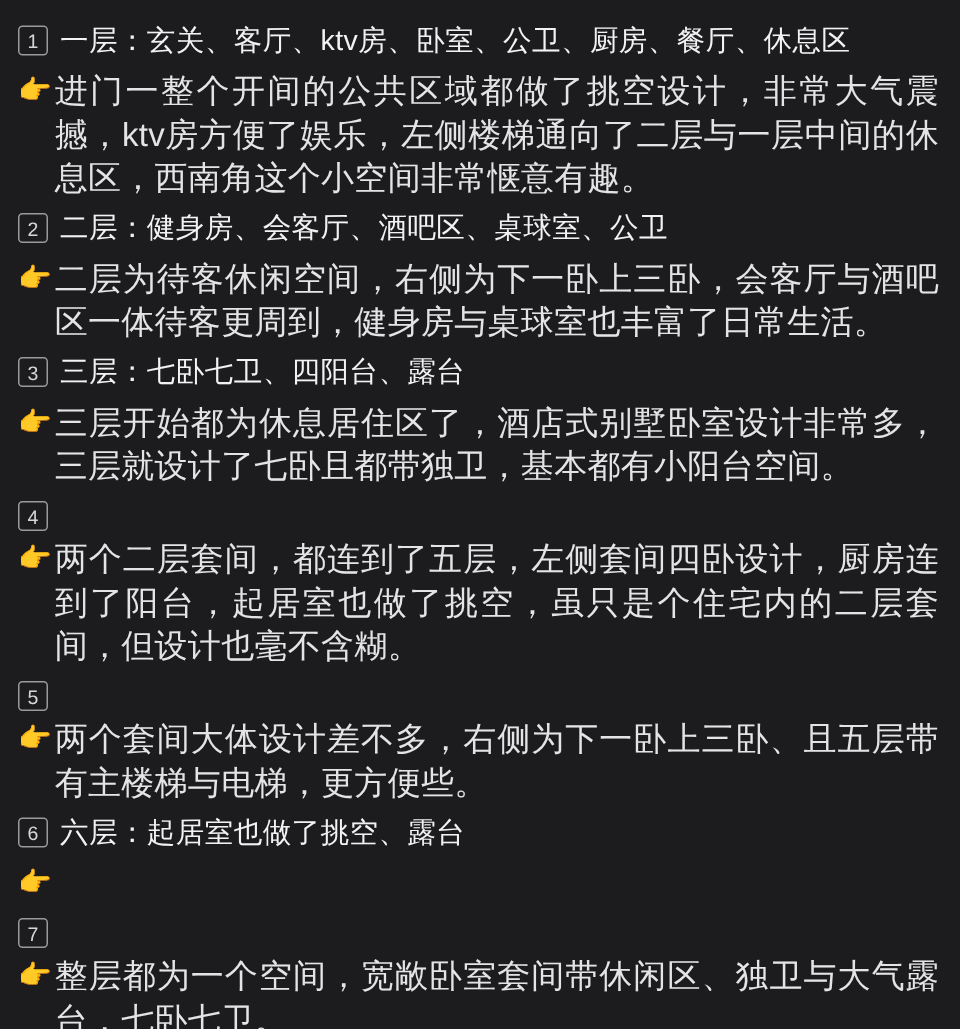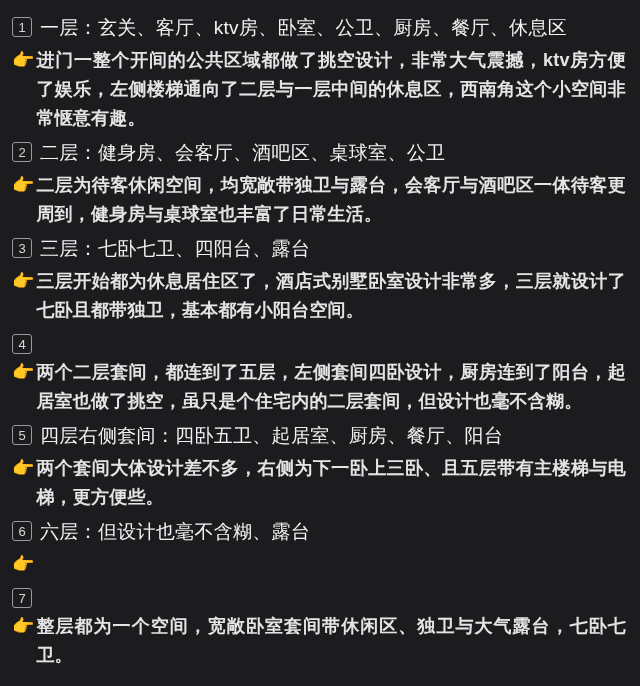--- a/index.html
+++ b/index.html
@@ -55,26 +55,25 @@
     margin: 2px 0 6px 0;
   }
   .hand-icon {
     flex: 0 0 auto;
     font-size: 18px;
     line-height: 29px;
     margin-right: 2px;
     color: #f2c14a;
   }
   .para-text {
-    font-size: 18px;
+    font-size: 22px;
     line-height: 29px;
     color: #e4e4e6;
     letter-spacing: 0.2px;
     text-align: justify;
-    font-weight: bold;
   }
 </style>
 </head>
 <body>
 
 <div class="page">
 
   <div class="section">
     <div class="heading-row">
       <div class="num-box">1</div>
@@ -86,21 +85,21 @@
     </div>
   </div>
 
   <div class="section">
     <div class="heading-row">
       <div class="num-box">2</div>
       <div class="heading-text">二层：健身房、会客厅、酒吧区、桌球室、公卫</div>
     </div>
     <div class="para">
       <div class="hand-icon">👉</div>
-      <div class="para-text">二层为待客休闲空间，均宽敞带独卫与露台，会客厅与酒吧区一体待客更周到，健身房与桌球室也丰富了日常生活。</div>
+      <div class="para-text">二层为待客休闲空间，右侧为下一卧上三卧，会客厅与酒吧区一体待客更周到，健身房与桌球室也丰富了日常生活。</div>
     </div>
   </div>
 
   <div class="section">
     <div class="heading-row">
       <div class="num-box">3</div>
       <div class="heading-text">三层：七卧七卫、四阳台、露台</div>
     </div>
     <div class="para">
       <div class="hand-icon">👉</div>
@@ -114,32 +113,31 @@
     </div>
     <div class="para">
       <div class="hand-icon">👉</div>
       <div class="para-text">两个二层套间，都连到了五层，左侧套间四卧设计，厨房连到了阳台，起居室也做了挑空，虽只是个住宅内的二层套间，但设计也毫不含糊。</div>
     </div>
   </div>
 
   <div class="section">
     <div class="heading-row">
       <div class="num-box">5</div>
-      <div class="heading-text">四层右侧套间：四卧五卫、起居室、厨房、餐厅、阳台</div>
     </div>
     <div class="para">
       <div class="hand-icon">👉</div>
       <div class="para-text">两个套间大体设计差不多，右侧为下一卧上三卧、且五层带有主楼梯与电梯，更方便些。</div>
     </div>
   </div>
 
   <div class="section">
     <div class="heading-row">
       <div class="num-box">6</div>
-      <div class="heading-text">六层：但设计也毫不含糊、露台</div>
+      <div class="heading-text">六层：起居室也做了挑空、露台</div>
     </div>
     <div class="para">
       <div class="hand-icon">👉</div>
     </div>
   </div>
 
   <div class="section">
     <div class="heading-row">
       <div class="num-box">7</div>
     </div>

